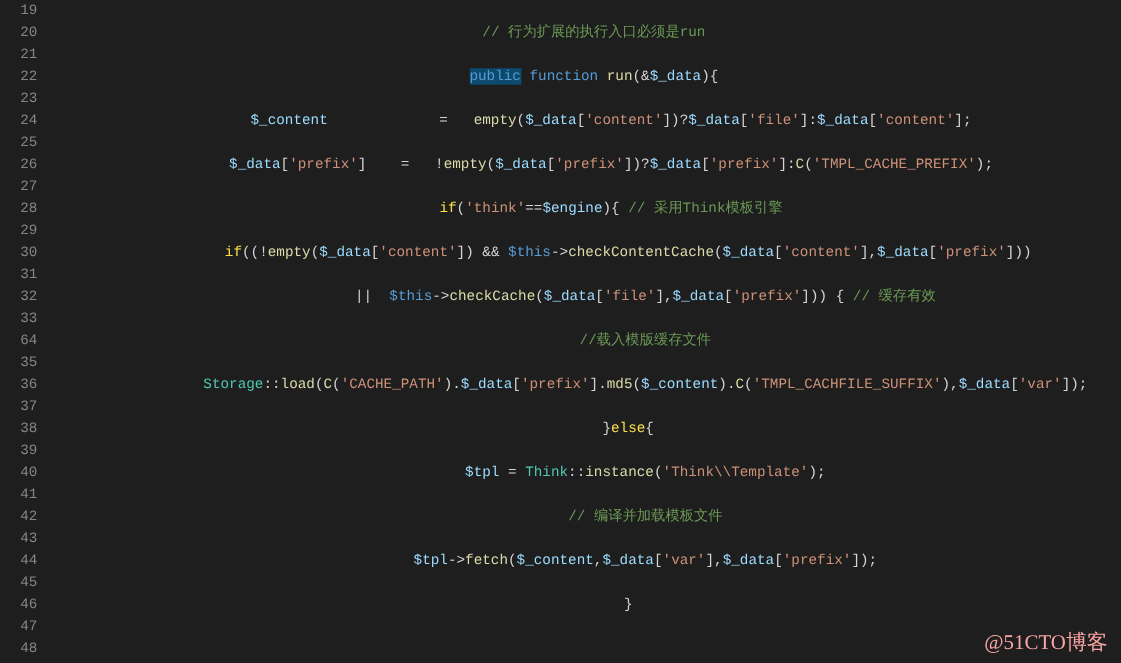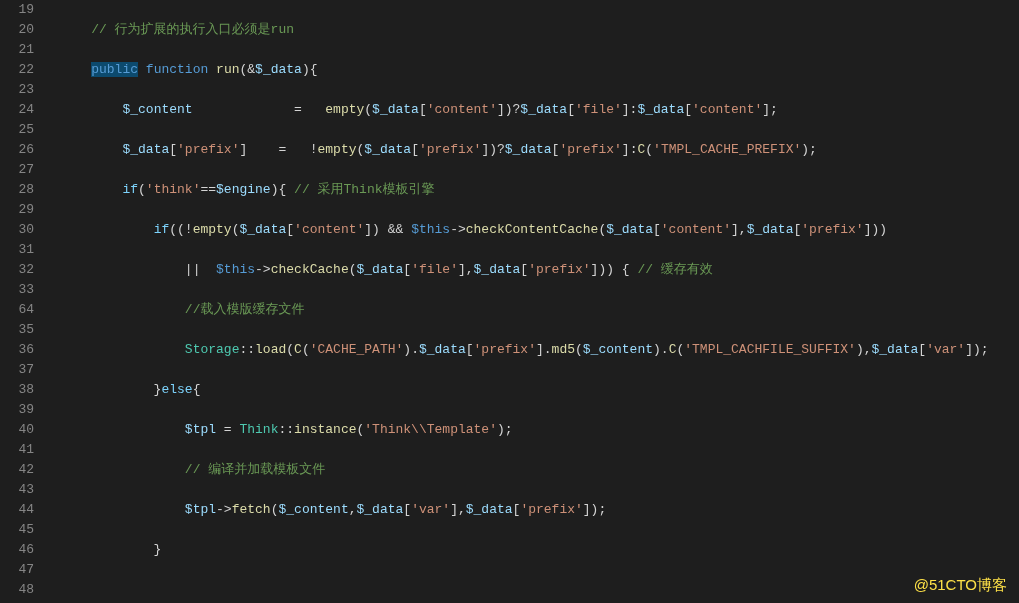--- a/index.html
+++ b/index.html
@@ -24,37 +24,38 @@
   text-align: right;
   padding-right: 16px;
   user-select: none;
   flex-shrink: 0;
 }
 .gutter div { height: 20px; }
 .code {
   flex: 1;
   white-space: pre;
   padding-left: 10px;
+  text-align: center;
 }
 .code div { height: 20px; }
 .k-blue { color: #569cd6; }
 .k-type { color: #4ec9b0; }
 .k-fn { color: #dcdcaa; }
 .k-var { color: #9cdcfe; }
 .k-str { color: #ce9178; }
 .k-cmt { color: #6a9955; }
-.k-pnk { color: #7dd3fc; }
+.k-pnk { color: #fde047; }
 .hl { background: #0c4a6e; }
 .watermark {
   position: absolute;
   right: 12px;
   bottom: 8px;
-  color: #fde047;
-  font-size: 15px;
-  font-family: Liberation Sans, sans-serif;
+  color: #fca5a5;
+  font-size: 19px;
+  font-family: Liberation Serif, serif;
 }
 </style>
 </head>
 <body>
 
 <div class="editor">
   <div class="gutter" id="gutter">
       <div>19</div>
       <div>20</div>
       <div>21</div>

